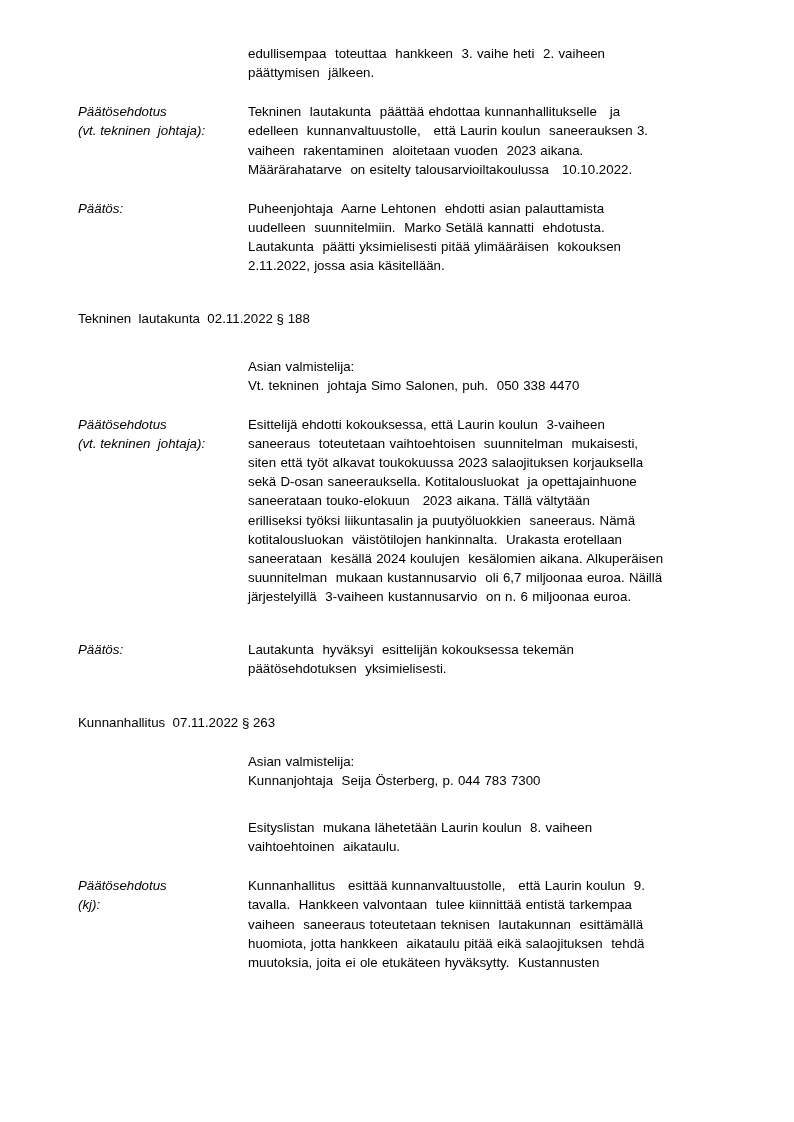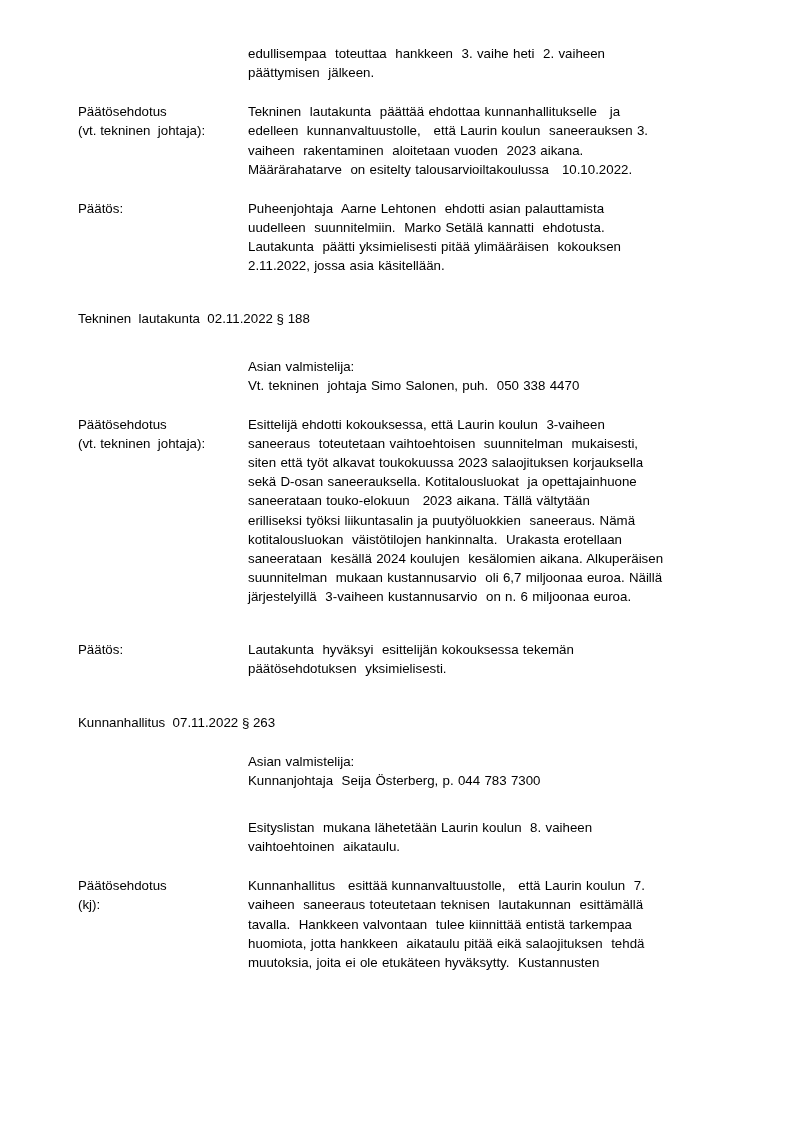--- a/index.html
+++ b/index.html
@@ -27,20 +27,21 @@
   
   .block {
     display: flex;
     align-items: flex-start;
   }
   .label-col {
     width: 170px;
     flex: 0 0 170px;
     box-sizing: border-box;
     padding-right: 6px;
+    font-style: italic;
   }
   .body-col {
     flex: 1 1 auto;
     box-sizing: border-box;
   }
   .line {
     white-space: pre-wrap;
     word-spacing: 0.6px;
   }
   .label-line {
@@ -175,22 +176,22 @@
     </div>
 
     <div class="spacer-md"></div>
 
     <div class="block">
       <div class="label-col">
         <div class="label-line">Päätösehdotus</div>
         <div class="label-line">(kj):</div>
       </div>
       <div class="body-col">
-        <div class="line">Kunnanhallitus   esittää kunnanvaltuustolle,   että Laurin koulun  7.</div>
+        <div class="line">Kunnanhallitus   esittää kunnanvaltuustolle,   että Laurin koulun  9.</div>
+        <div class="line">tavalla.  Hankkeen valvontaan  tulee kiinnittää entistä tarkempaa</div>
         <div class="line">vaiheen  saneeraus toteutetaan teknisen  lautakunnan  esittämällä</div>
-        <div class="line">tavalla.  Hankkeen valvontaan  tulee kiinnittää entistä tarkempaa</div>
         <div class="line">huomiota, jotta hankkeen  aikataulu pitää eikä salaojituksen  tehdä</div>
         <div class="line">muutoksia, joita ei ole etukäteen hyväksytty.  Kustannusten</div>
       </div>
     </div>
 
   </div>
 </div>
 
 </body></html>

